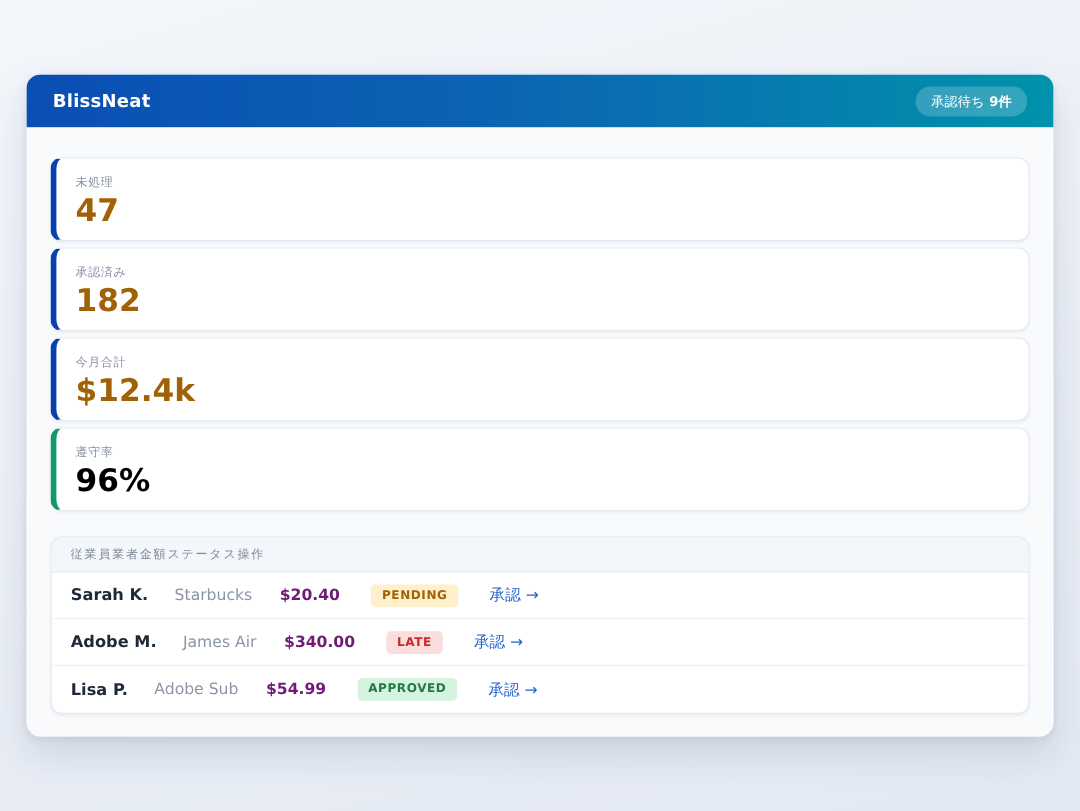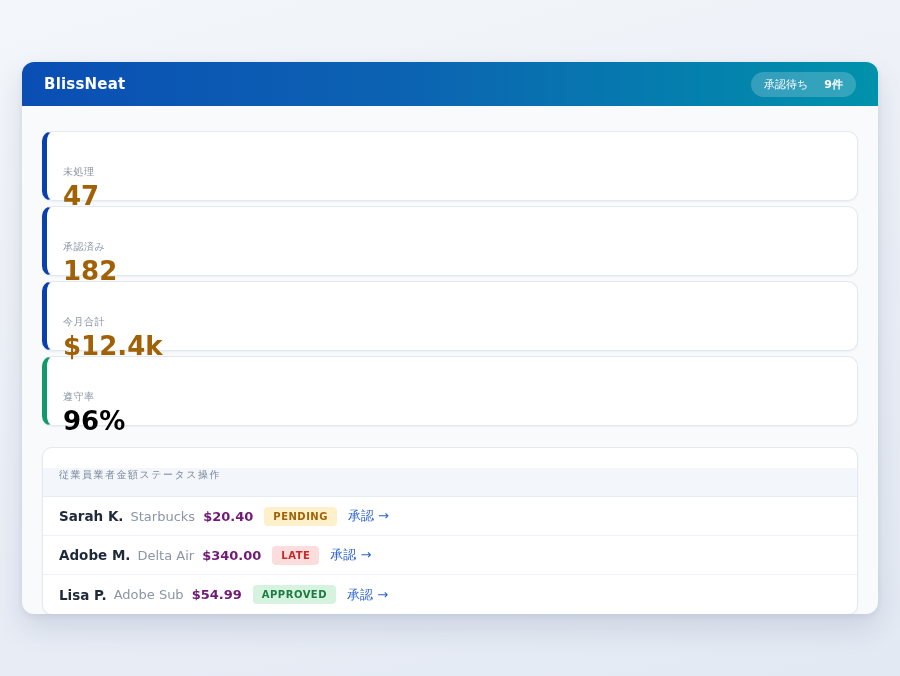--- a/index.html
+++ b/index.html
@@ -25,59 +25,59 @@
     height: 44px;
     background: linear-gradient(90deg, #0a4eb4 0%, #0c63b2 45%, #0092ab 100%);
     display: flex; align-items: center; justify-content: space-between;
     padding: 0 22px;
   }
   .app-title { color: #ffffff; font-size: 15px; font-weight: bold; letter-spacing: 0.2px; }
   .header-badge {
     background: rgba(255,255,255,0.20);
     color: #ffffff; font-size: 11px;
     padding: 5px 13px; border-radius: 999px;
-    display: flex; align-items: center; gap: 16px;
+    display: flex; align-items: center; gap: 4px;
   }
   .header-badge .count { font-weight: bold; }
   .card-body { padding: 25px 20px 0 20px; }
   .stat-card {
     background: #ffffff;
     border: 1px solid #e3e9f1;
     border-left-width: 5px;
     border-radius: 10px;
     height: 70px;
     margin-bottom: 5px;
     padding: 13px 16px;
     box-shadow: 0 1px 2px rgba(16,42,83,0.05);
   }
   .stat-card.blue { border-left-color: #0a3fae; }
   .stat-card.green { border-left-color: #12996b; }
-  .stat-label { font-size: 10px; color: #8a94a6; letter-spacing: 0.5px; margin-top: 20px; }
+  .stat-label { font-size: 10px; color: #8a94a6; letter-spacing: 0.5px; }
   .stat-value { font-size: 26px; font-weight: bold; margin-top: 3px; line-height: 1.1; }
   .stat-card.blue .stat-value { color: #a16207; }
   .stat-card.green .stat-value { color: #000000; }
   .table-card {
     margin-top: 21px;
     background: #ffffff;
     border: 1px solid #e3e9f1;
     border-radius: 10px;
     overflow: hidden;
     box-shadow: 0 1px 2px rgba(16,42,83,0.05);
   }
   .table-head {
     height: 29px;
     background: #f3f6fa;
     border-bottom: 1px solid #e7ebf2;
-    display: flex; align-items: flex-start;
+    display: flex; align-items: center;
     padding: 0 16px;
-    font-size: 10px; color: #7e8a9c; letter-spacing: 1.5px; margin-top: 20px;
+    font-size: 10px; color: #7e8a9c; letter-spacing: 1.5px;
   }
   .table-row {
     height: 39px;
-    display: flex; align-items: center; gap: 7px;
+    display: flex; align-items: center; gap: 22px;
     padding: 0 16px;
     border-bottom: 1px solid #eef1f6;
     font-size: 13px;
   }
   .table-row:last-child { border-bottom: none; }
   .emp-name { font-weight: bold; color: #1e2a3a; font-size: 13.5px; }
   .vendor { color: #8b95a5; }
   .amount { font-weight: bold; color: #701a75; margin-left: 1px; }
   .status-badge {
     font-size: 10px; font-weight: bold; letter-spacing: 0.5px;
@@ -135,21 +135,21 @@
         <div class="table-row">
           <span class="emp-name">Sarah K.</span>
           <span class="vendor">Starbucks</span>
           <span class="amount">$20.40</span>
           <span class="status-badge pending">PENDING</span>
           <a class="approve-link">承認 →</a>
         </div>
 
         <div class="table-row">
           <span class="emp-name">Adobe M.</span>
-          <span class="vendor">Delta Air</span>
+          <span class="vendor">James Air</span>
           <span class="amount">$340.00</span>
           <span class="status-badge late">LATE</span>
           <a class="approve-link">承認 →</a>
         </div>
 
         <div class="table-row">
           <span class="emp-name">Lisa P.</span>
           <span class="vendor">Adobe Sub</span>
           <span class="amount">$54.99</span>
           <span class="status-badge approved">APPROVED</span>

